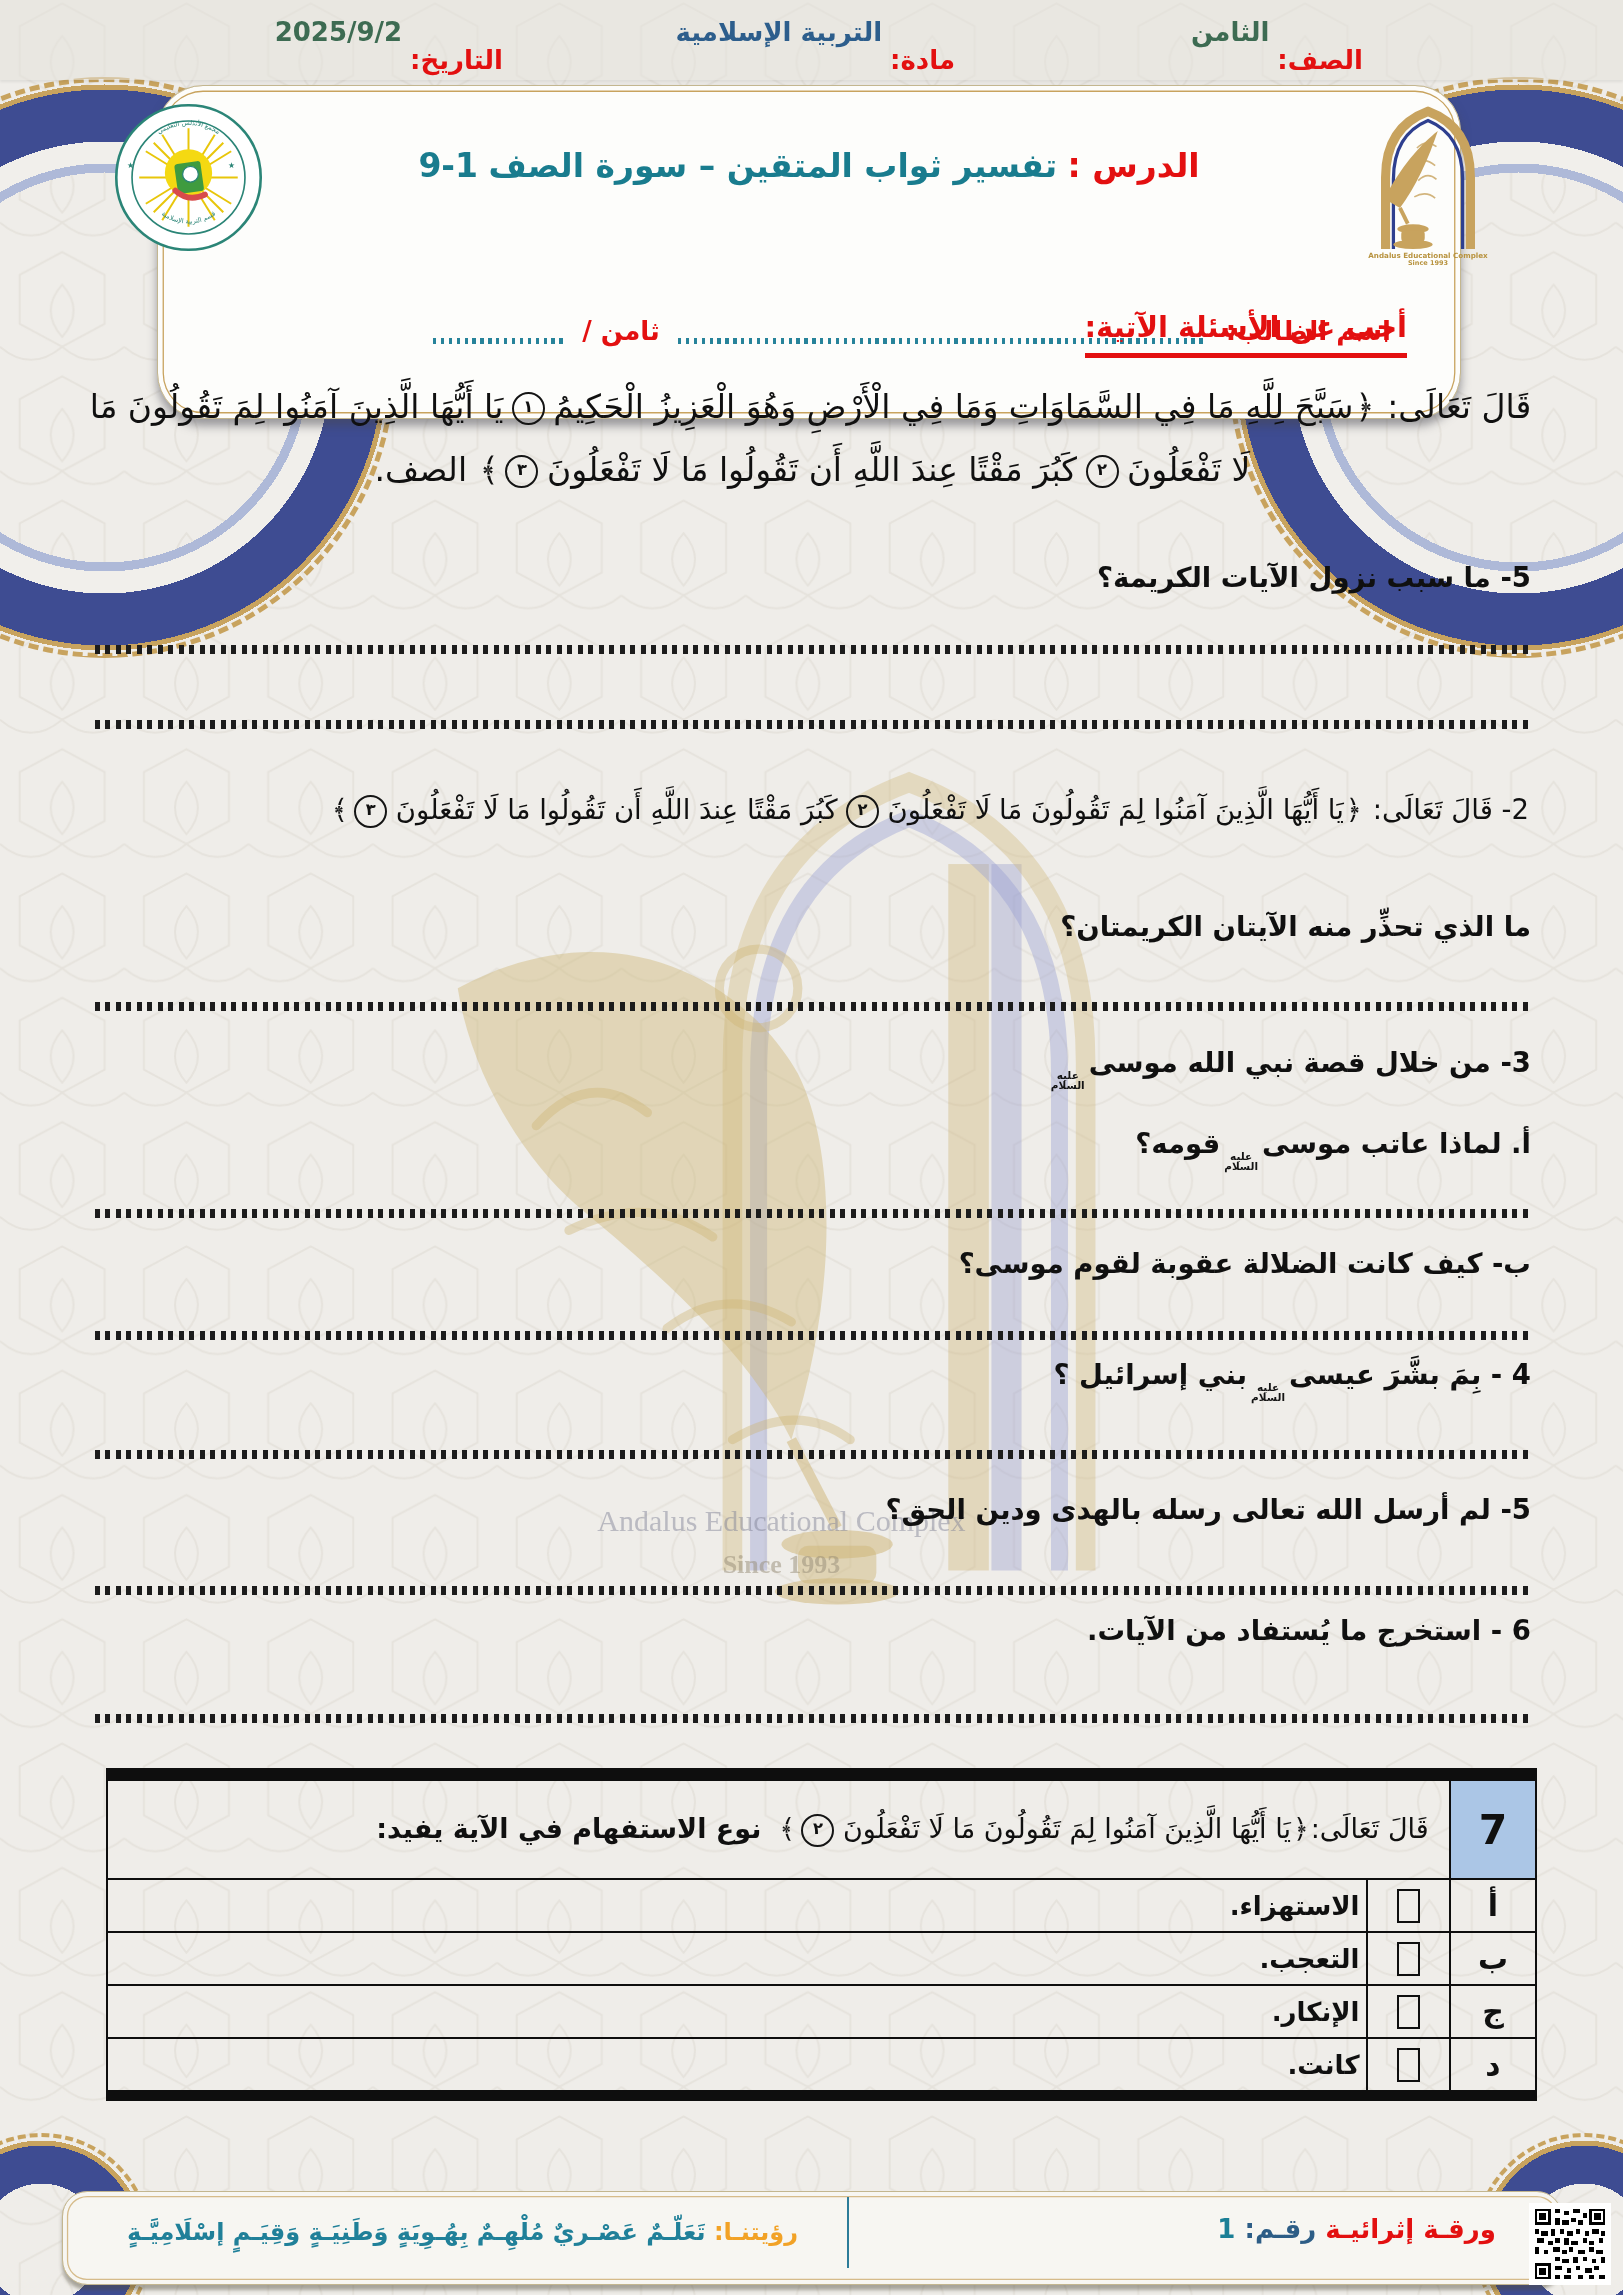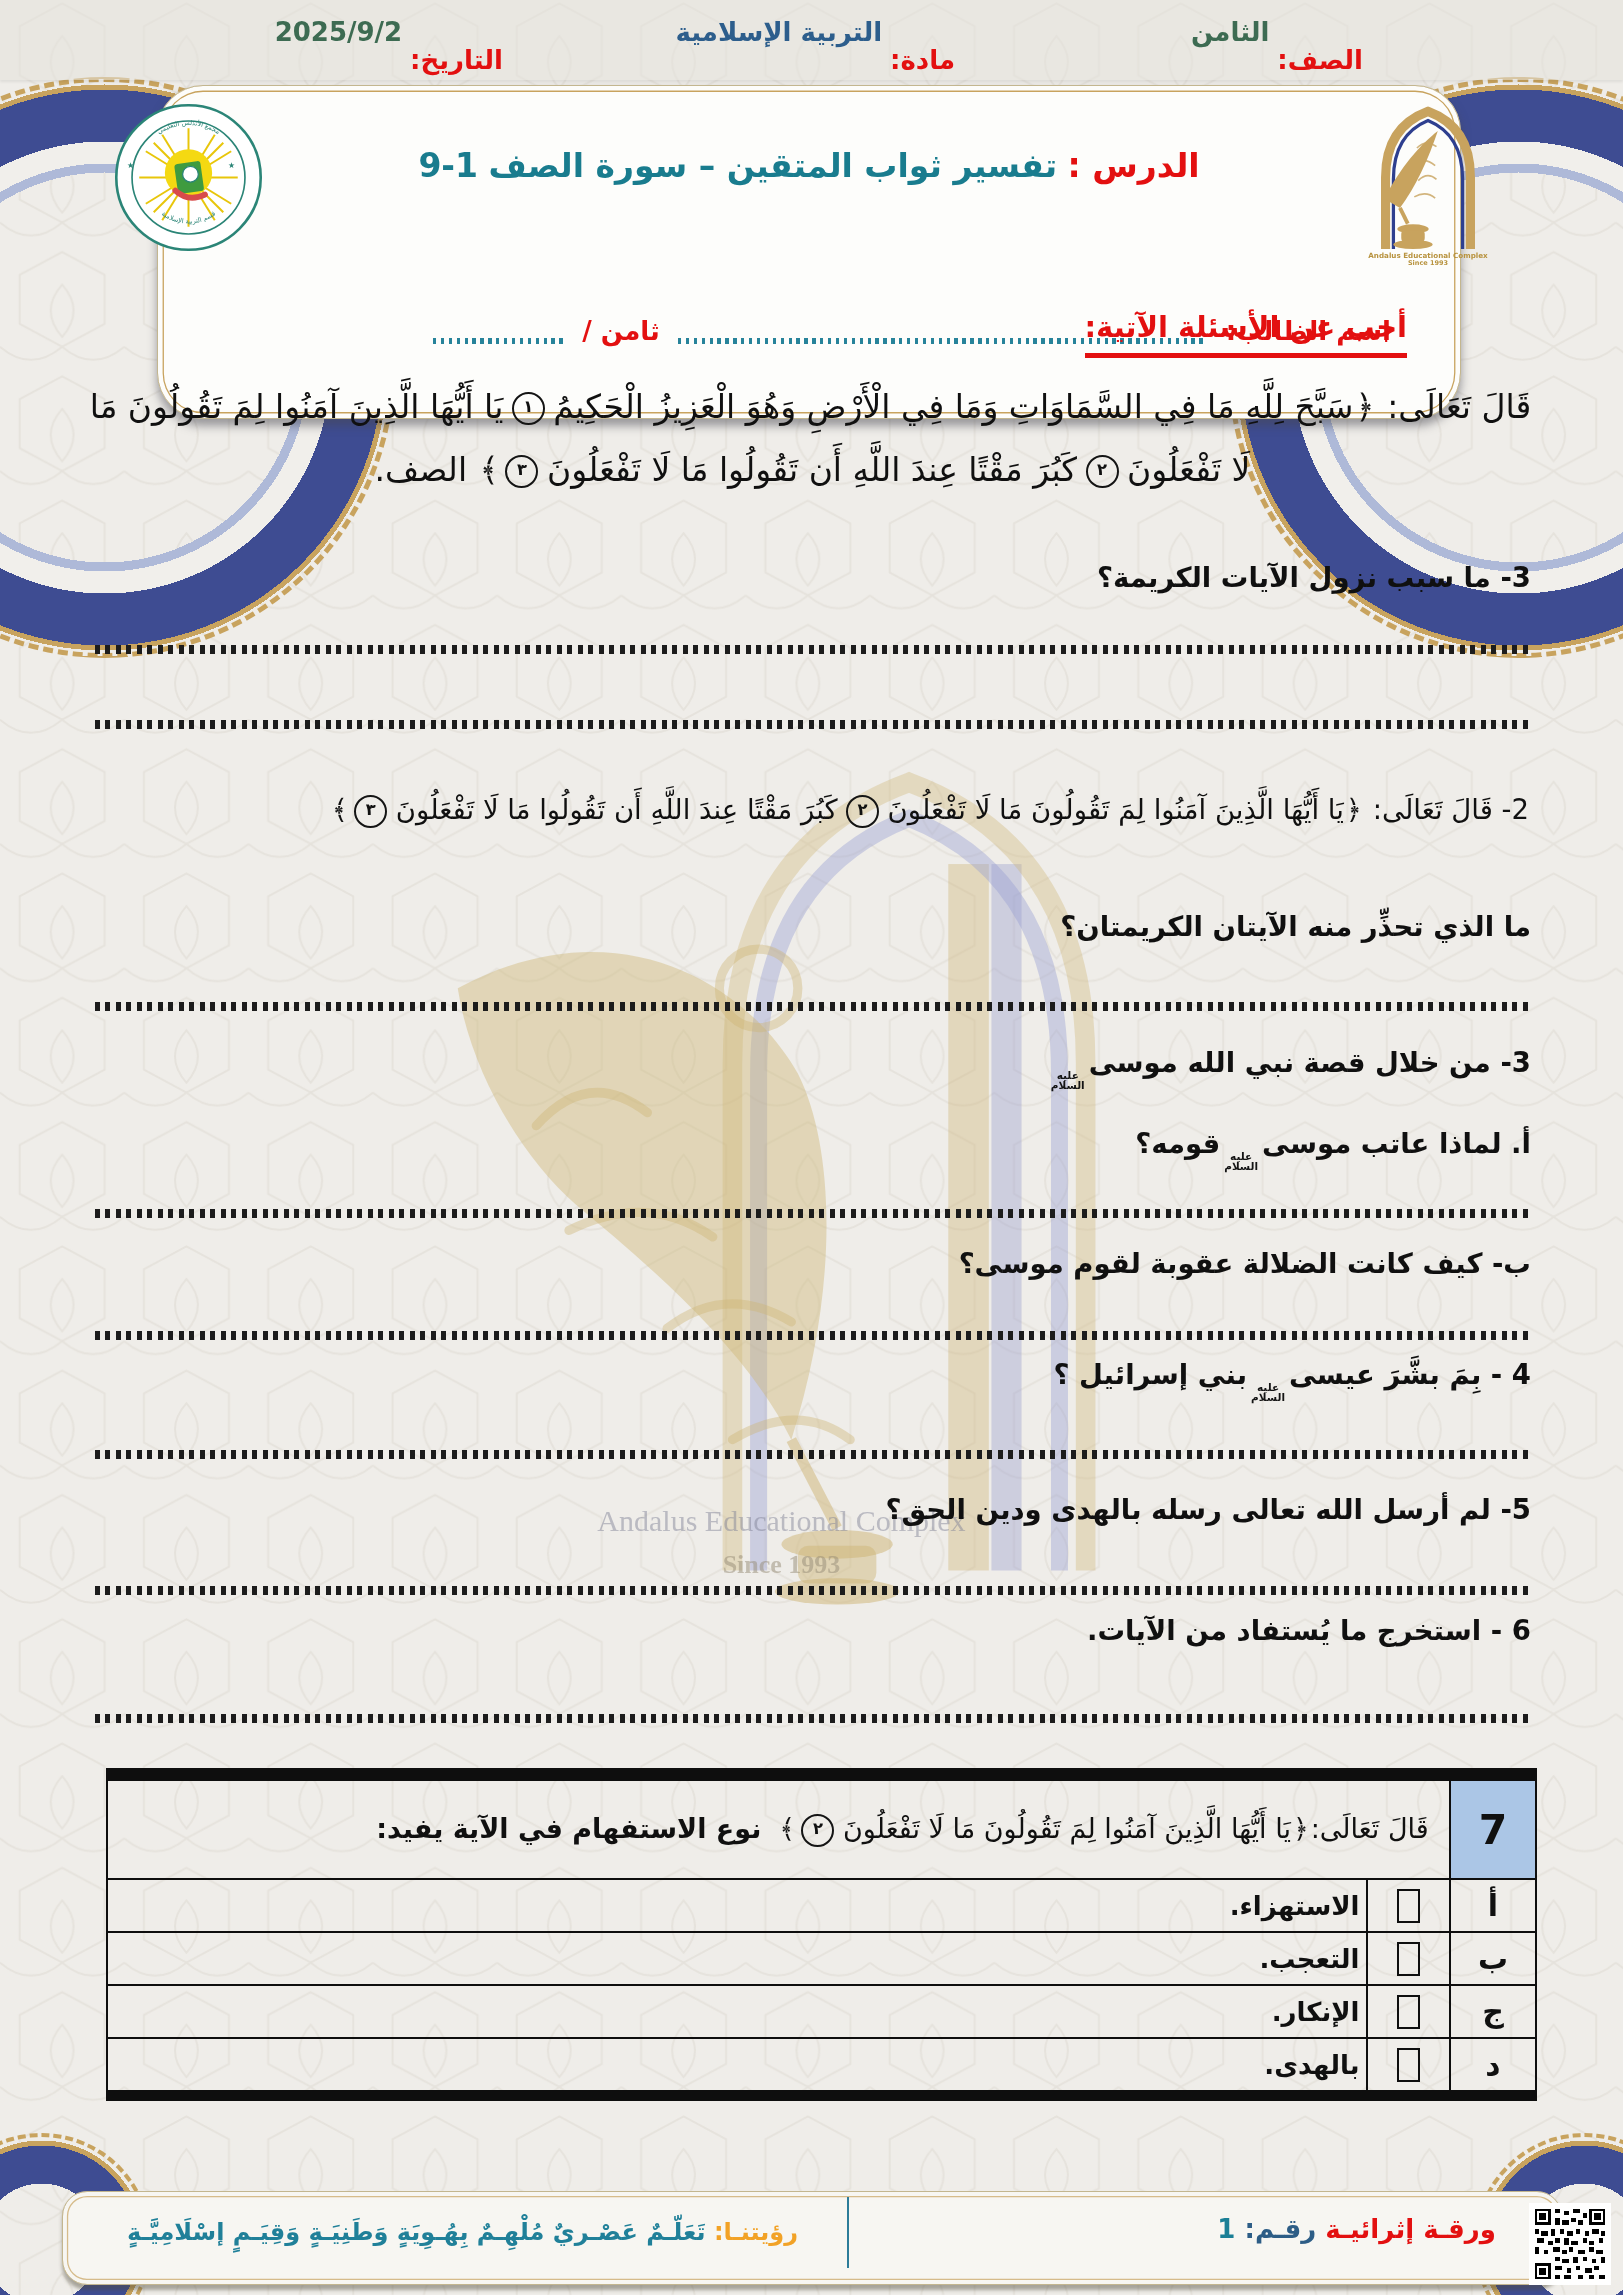--- a/index.html
+++ b/index.html
@@ -223,21 +223,21 @@
 <div class="content">
 
   <div class="sec-heading">أجب عن الأسئلة الآتية:</div>
 
   <div class="quran-block">
     <span class="vtext">قَالَ تَعَالَى:</span>
     <span>﴿</span><span><span class="vtext">سَبَّحَ لِلَّهِ مَا فِي السَّمَاوَاتِ وَمَا فِي الْأَرْضِ وَهُوَ الْعَزِيزُ الْحَكِيمُ</span><span class="ayah-marker">١</span><span class="vtext">يَا أَيُّهَا الَّذِينَ آمَنُوا لِمَ تَقُولُونَ مَا لَا تَفْعَلُونَ</span><span class="ayah-marker">٢</span><span class="vtext">كَبُرَ مَقْتًا عِندَ اللَّهِ أَن تَقُولُوا مَا لَا تَفْعَلُونَ</span><span class="ayah-marker">٣</span></span><span>﴾</span>
     <span class="vtext">الصف.</span>
   </div>
 
-  <div class="q" style="top:561px;">3- ما سبب نزول الآيات الكريمة؟</div>
+  <div class="q" style="top:561px;">5- ما سبب نزول الآيات الكريمة؟</div>
   <div class="dots" style="top:645px;"></div>
   <div class="dots" style="top:720px;"></div>
 
   <div class="q2-verse">
     <span class="vtext">2- قَالَ تَعَالَى:</span>
     <span>﴿</span><span><span class="vtext">يَا أَيُّهَا الَّذِينَ آمَنُوا لِمَ تَقُولُونَ مَا لَا تَفْعَلُونَ</span><span class="ayah-marker">٢</span><span class="vtext">كَبُرَ مَقْتًا عِندَ اللَّهِ أَن تَقُولُوا مَا لَا تَفْعَلُونَ</span><span class="ayah-marker">٣</span></span><span>﴾</span>
   </div>
   <div class="q" style="top:910px;">ما الذي تحذِّر منه الآيتان الكريمتان؟</div>
   <div class="dots" style="top:1002px;"></div>
 
@@ -301,21 +301,21 @@
           <div class="q7-check">
             <span class="cbx"></span>
           </div>
           <div class="q7-text">الإنكار.</div>
         </div>
         <div class="q7-row">
           <div class="q7-letter">د</div>
           <div class="q7-check">
             <span class="cbx"></span>
           </div>
-          <div class="q7-text">بالهدى.</div>
+          <div class="q7-text">كانت.</div>
         </div>
       </div>
     <div class="q7-bar bottom"></div>
   </div>
 </div>
 
 <div class="footer-box">
   <div class="footer-right">
     <span class="fr-red">ورقـة إثرائيـة</span>
     <span class="fr-blue">رقـم:</span>

